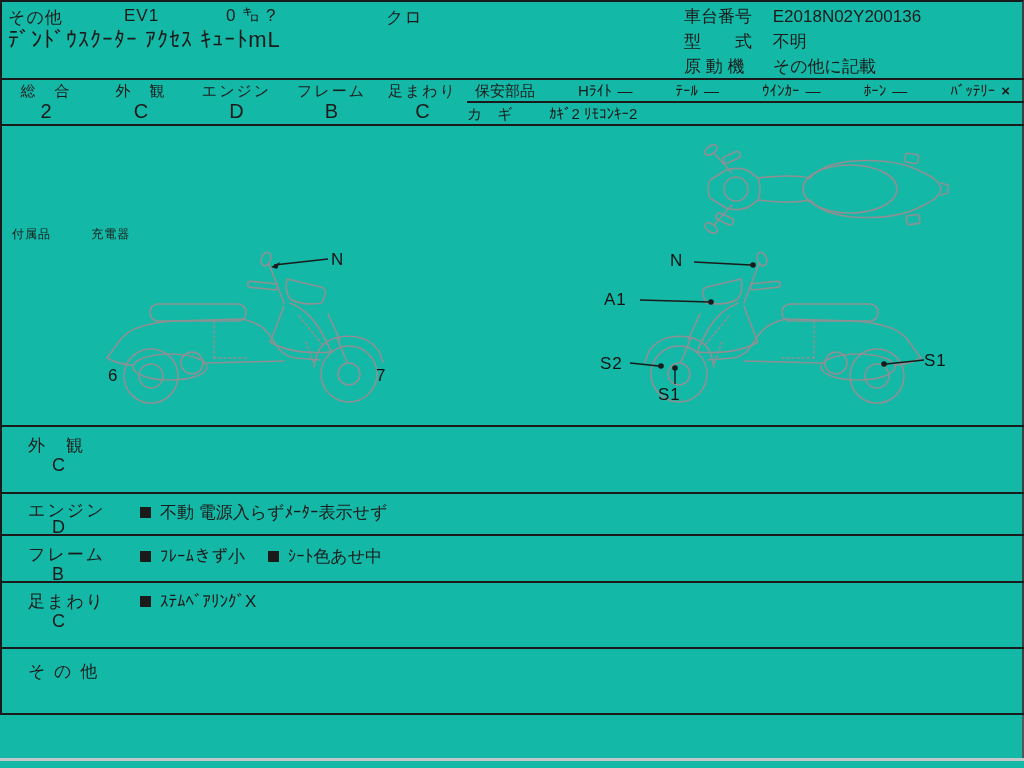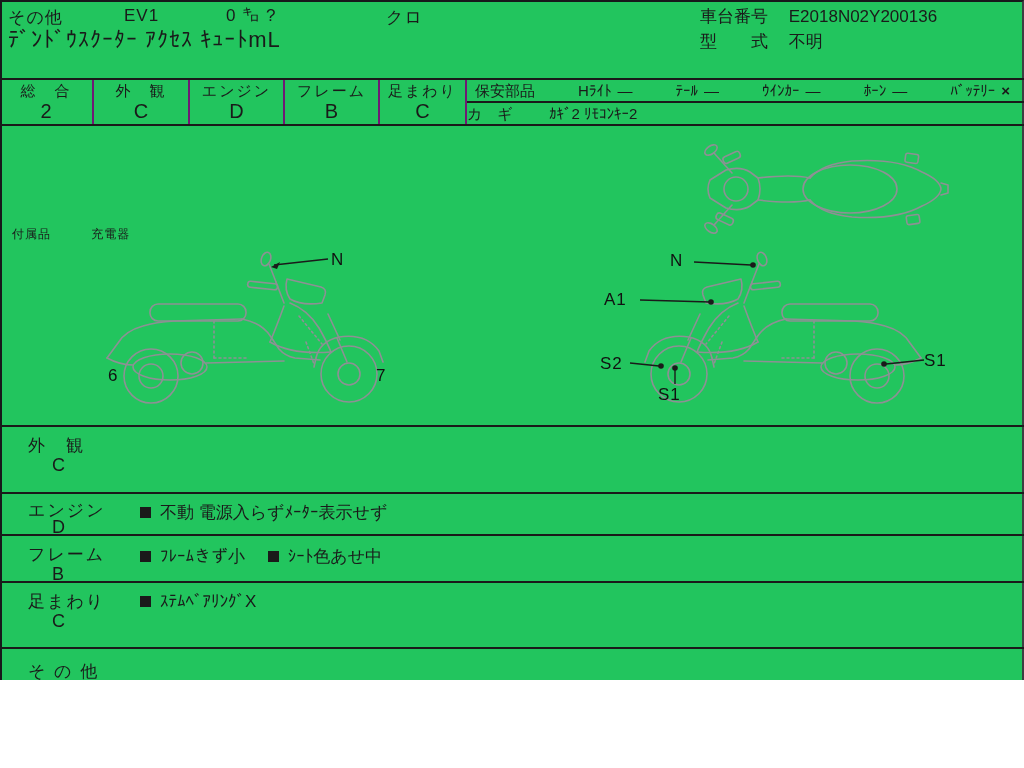--- a/index.html
+++ b/index.html
@@ -1,44 +1,44 @@
 <!DOCTYPE html>
 <html><head>
 <meta charset="utf-8">
 <style>
   html,body { margin:0; padding:0; background:#ffffff; }
   .sheet {
-    position:relative; width:1024px; height:680px; overflow:hidden;
-    background:#22c55e; color:#1a1a1a;
+    position:relative; width:1024px; height:768px; overflow:hidden;
+    background:#14b8a6; color:#1a1a1a;
     font-family:"Liberation Sans", sans-serif;
   }
   .frame {
     position:absolute; left:0; top:0; width:1024px; height:713px;
     box-sizing:border-box;
     border-left:2px solid #17191b; border-right:2px solid #3c3f42; border-top:2px solid #17191b;
     pointer-events:none;
   }
   .right-tail { position:absolute; right:0; top:713px; width:2px; height:45px; background:#53565a; }
   .scan-edge { position:absolute; left:0; top:758px; width:100%; height:3px; background:#c3c7ca; }
 
   
   .hdr-item { position:absolute; font-size:17px; letter-spacing:1px; white-space:nowrap; }
   .model-name { position:absolute; left:8px; top:27px; font-size:22px; letter-spacing:1px; white-space:nowrap; }
-  .hdr-right { position:absolute; left:700px; top:4px; font-size:17px; line-height:25px; white-space:nowrap; }
+  .hdr-right { position:absolute; left:684px; top:4px; font-size:17px; line-height:25px; white-space:nowrap; }
   .hdr-right .row { height:25px; }
   .hdr-right .lab { display:inline-block; min-width:76px; margin-right:8px; }
 
   
   .grade-table {
     position:absolute; left:0; top:78px; width:1024px; height:48px;
     box-sizing:border-box; border-top:2px solid #1a1a1a; border-bottom:2px solid #1a1a1a;
     display:flex;
   }
   .gcell {
-    box-sizing:border-box; border-right:2px solid #701a75;
+    box-sizing:border-box; border-right:2px solid #14b8a6;
     text-align:center; padding-top:2px;
   }
   .gcell .glabel { font-size:15px; letter-spacing:2px; line-height:18px; }
   .gcell .gvalue { font-size:20px; line-height:22px; }
   .safety { flex:1; display:flex; flex-direction:column; font-size:15px; }
   .safety-top {
     box-sizing:border-box; height:23px; line-height:20px;
     border-bottom:2px solid #1a1a1a;
     display:flex; align-items:center; padding:0 14px 0 8px; justify-content:space-between;
     white-space:nowrap;
@@ -86,20 +86,24 @@
   <div class="model-name">ﾃﾞﾝﾄﾞｳｽｸｰﾀｰ ｱｸｾｽ ｷｭｰﾄmL</div>
 
   <div class="hdr-right">
     <div class="row">
       <span class="lab">車台番号</span>
       <span>E2018N02Y200136</span>
     </div>
     <div class="row">
       <span class="lab">型　　式</span>
       <span>不明</span>
+    </div>
+    <div class="row">
+      <span class="lab">原 動 機</span>
+      <span>その他に記載</span>
     </div>
   </div>
 
   <div class="grade-table">
     <div class="gcell" style="width:94px">
       <div class="glabel">総　合</div>
       <div class="gvalue">2</div>
     </div>
     <div class="gcell" style="width:96px">
       <div class="glabel">外　観</div>

